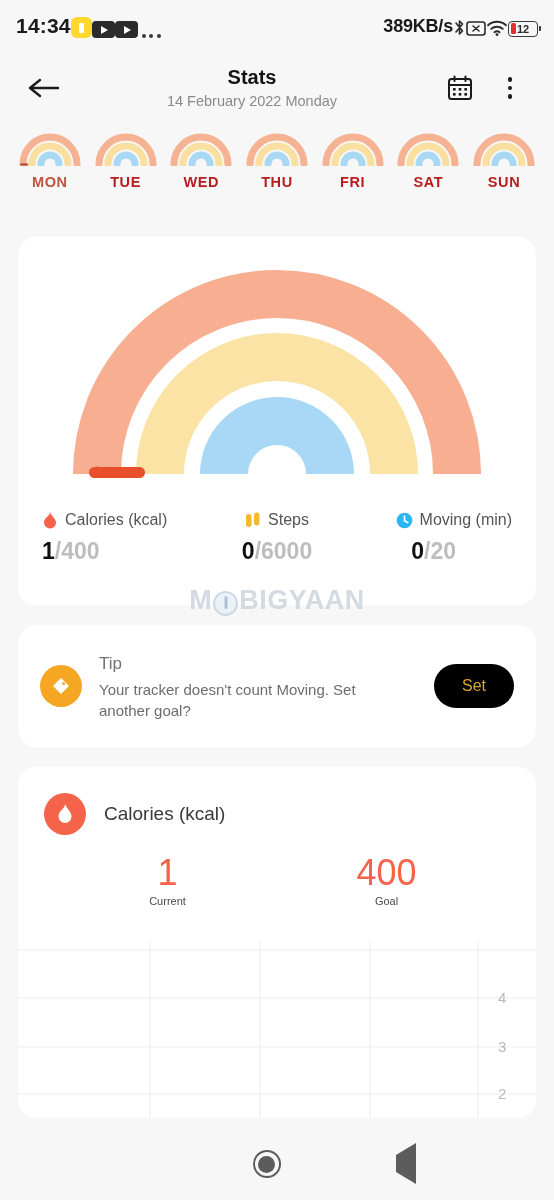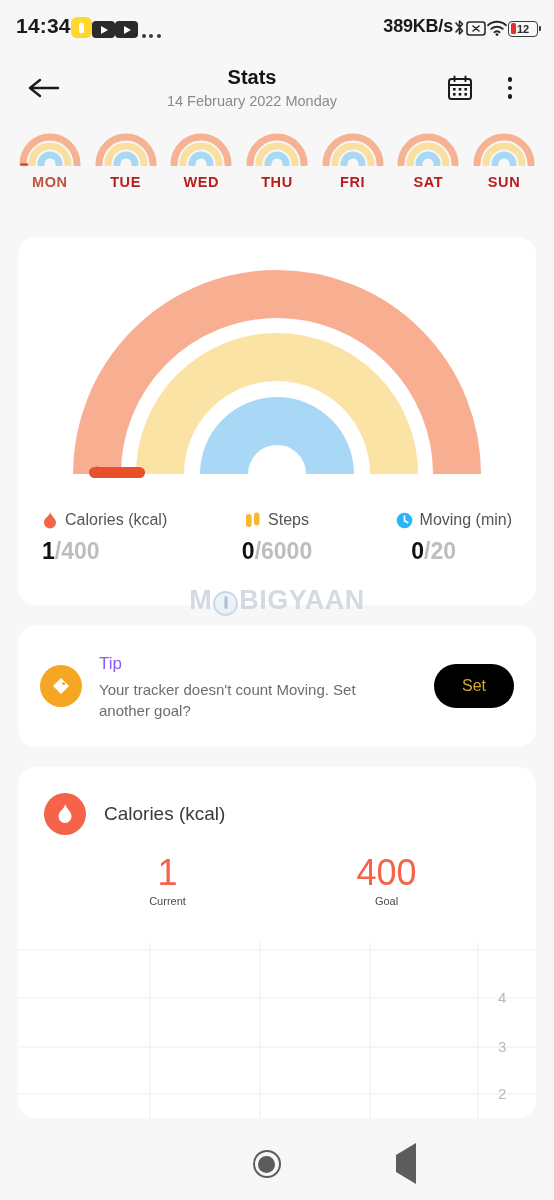--- a/index.html
+++ b/index.html
@@ -124,21 +124,21 @@
     background: #9fb6cc; transform: translateX(-50%); border-radius: 2px;
   }
 
   
   .tip-inner { display: flex; align-items: center; height: 100%; padding: 0 22px; gap: 17px; }
   .tip-icon {
     width: 42px; height: 42px; border-radius: 50%; background: #f5a623; flex: 0 0 42px;
     display: flex; align-items: center; justify-content: center;
   }
   .tip-text { flex: 1; }
-  .tip-title { font-size: 17px; color: #8b5cf6; line-height: 24px; }
+  .tip-title { font-size: 17px; color: #737373; line-height: 24px; }
   .tip-body { font-size: 15px; color: #6d6d6d; line-height: 21px; margin-top: 3px; }
   .set-btn {
     flex: 0 0 auto; background: #000000; color: #d8a82a; border: none;
     font-family: inherit; font-size: 16px; padding: 13px 28px; border-radius: 22px;
     margin-left: 12px; cursor: pointer;
   }
 
   
   .cal-head { display: flex; align-items: center; gap: 18px; padding: 26px 26px 0 26px; }
   .cal-icon {

